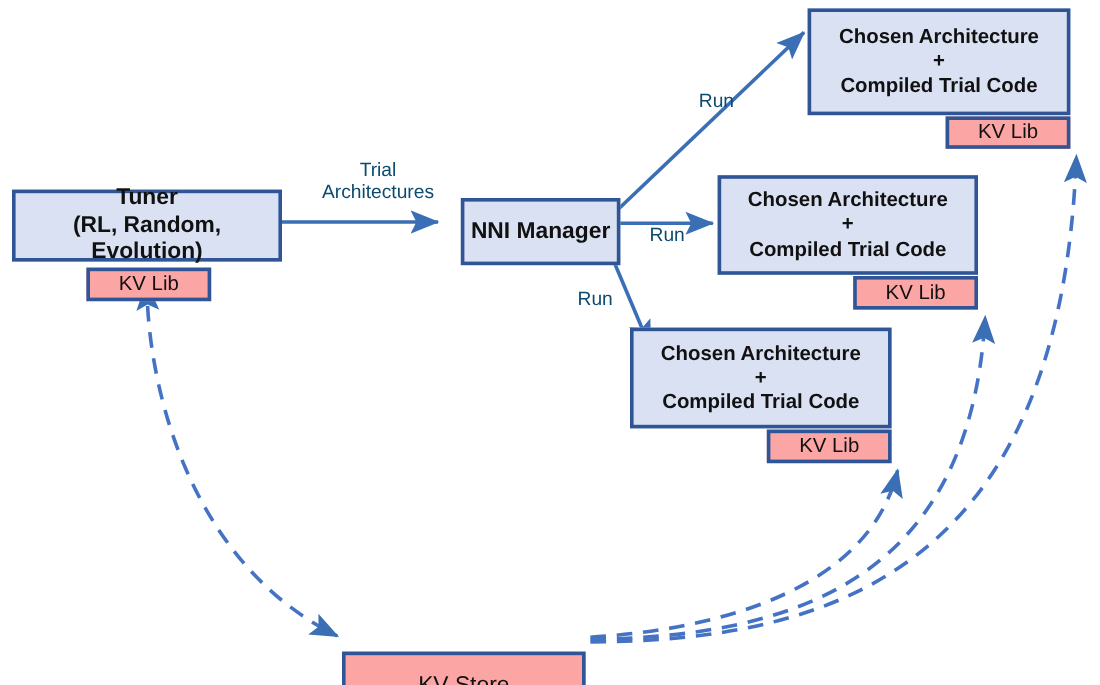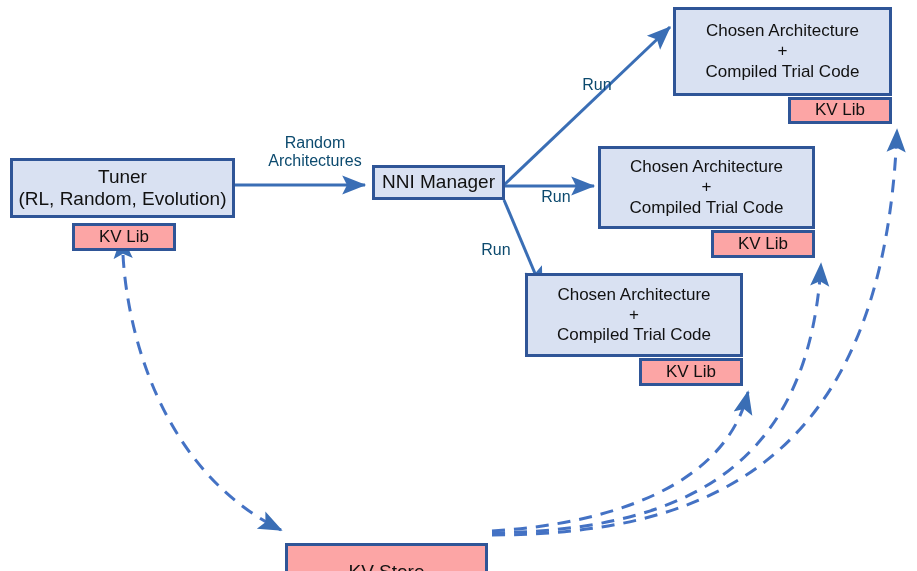--- a/index.html
+++ b/index.html
@@ -36,39 +36,40 @@
     justify-content: center;
     text-align: center;
     color: #111111;
     line-height: 1.18;
     white-space: pre-line;
     z-index: 3;
   }
   .node-blue {
     background: #d9e1f2;
     border: 3px solid #2f5597;
+    font-weight: bold;
   }
   .node-peach {
     background: #fca5a5;
     border: 3px solid #2f5597;
   }
   .edge-label {
     position: absolute;
     color: #0c4a6e;
     text-align: center;
     line-height: 1.15;
     white-space: pre-line;
     z-index: 4;
     background: transparent;
   }
 
   
   #node-tuner        { left: 10px;  top: 158px; width: 225px; height: 60px;  font-size: 19px; }
   #node-tuner-kvlib  { left: 72px;  top: 223px; width: 104px; height: 28px;  font-size: 17px; }
-  #node-nni-manager  { left: 372px; top: 165px; width: 133px; height: 35px;  font-size: 19px; }
+  #node-nni-manager  { left: 384px; top: 165px; width: 133px; height: 56px;  font-size: 19px; }
 
   #node-trial-1      { left: 673px; top: 7px;   width: 219px; height: 89px;  font-size: 17px; }
   #node-trial-1-kvlib{ left: 788px; top: 97px;  width: 104px; height: 27px;  font-size: 17px; }
 
   #node-trial-2      { left: 598px; top: 146px; width: 217px; height: 83px;  font-size: 17px; }
   #node-trial-2-kvlib{ left: 711px; top: 230px; width: 104px; height: 28px;  font-size: 17px; }
 
   #node-trial-3      { left: 525px; top: 273px; width: 218px; height: 84px;  font-size: 17px; }
   #node-trial-3-kvlib{ left: 639px; top: 358px; width: 104px; height: 28px;  font-size: 17px; }
 
@@ -135,21 +136,21 @@
   <div class="node node-peach" id="node-trial-2-kvlib">KV Lib</div>
 
   <div class="node node-blue" id="node-trial-3">Chosen Architecture
 +
 Compiled Trial Code</div>
 
   <div class="node node-peach" id="node-trial-3-kvlib">KV Lib</div>
 
   <div class="node node-peach" id="node-kv-store">KV Store</div>
 
-  <div class="edge-label" id="label-chosen-architectures">Random
+  <div class="edge-label" id="label-chosen-architectures">Trial
 Architectures</div>
 
   <div class="edge-label" id="label-run-1">Run</div>
 
   <div class="edge-label" id="label-run-2">Run</div>
 
   <div class="edge-label" id="label-run-3">Run</div>
 
 </div>
 

